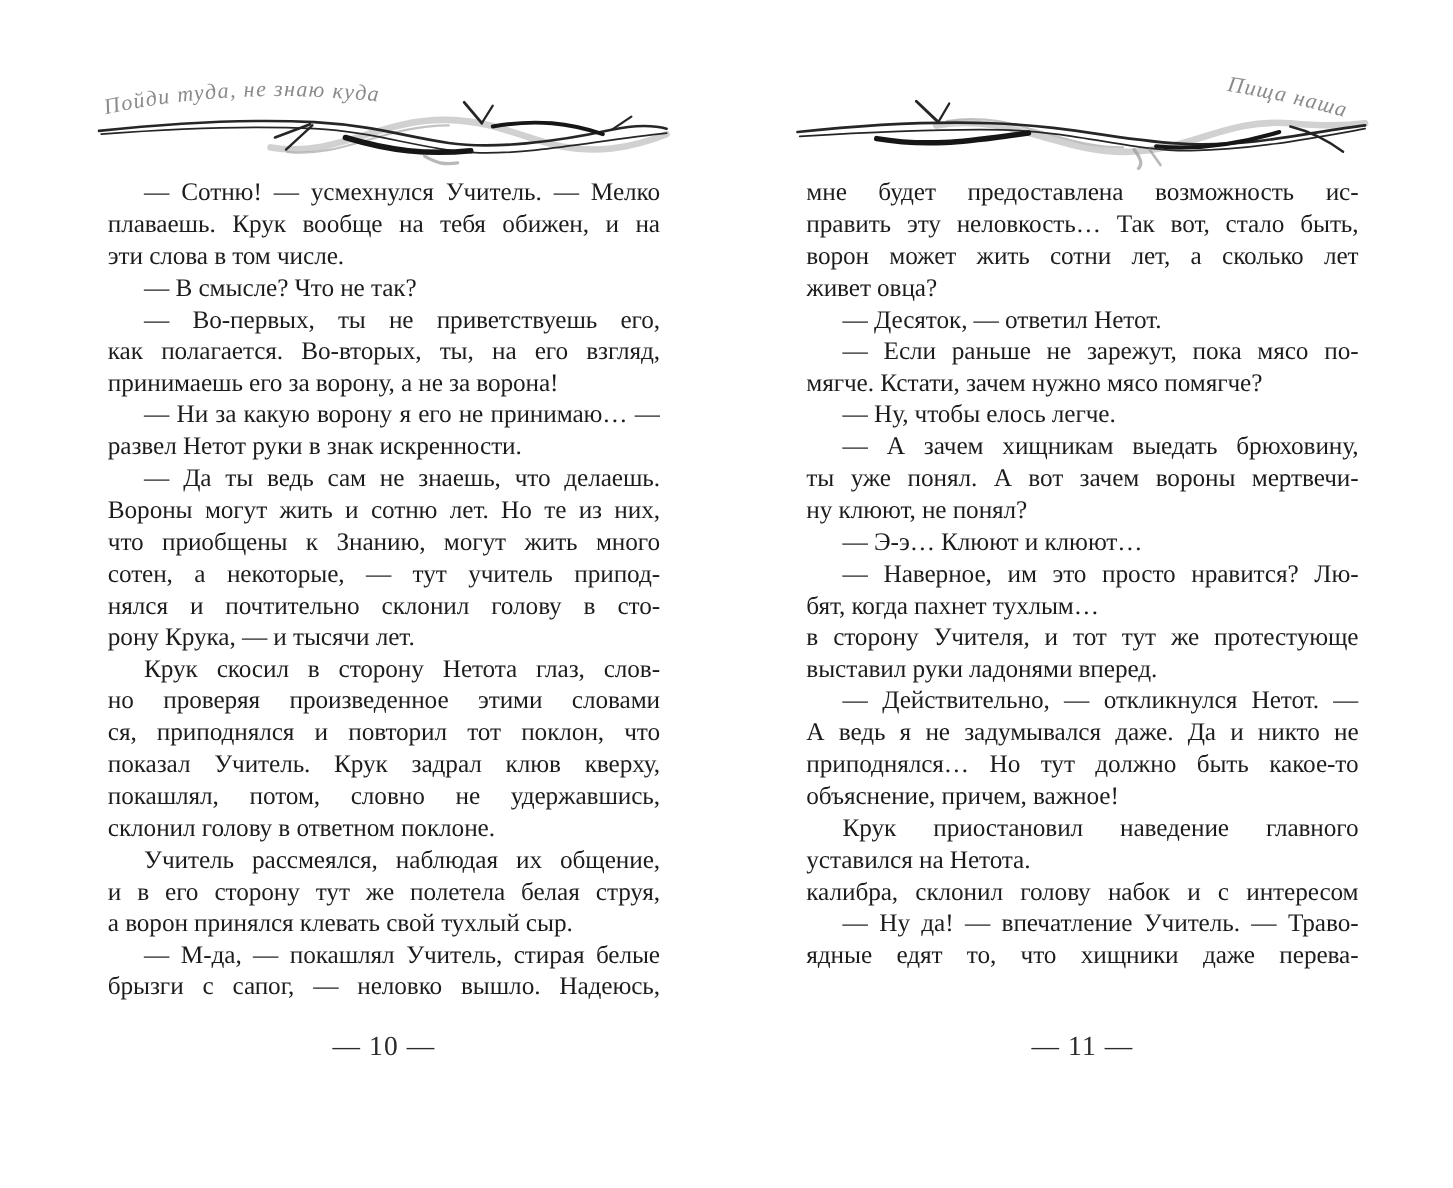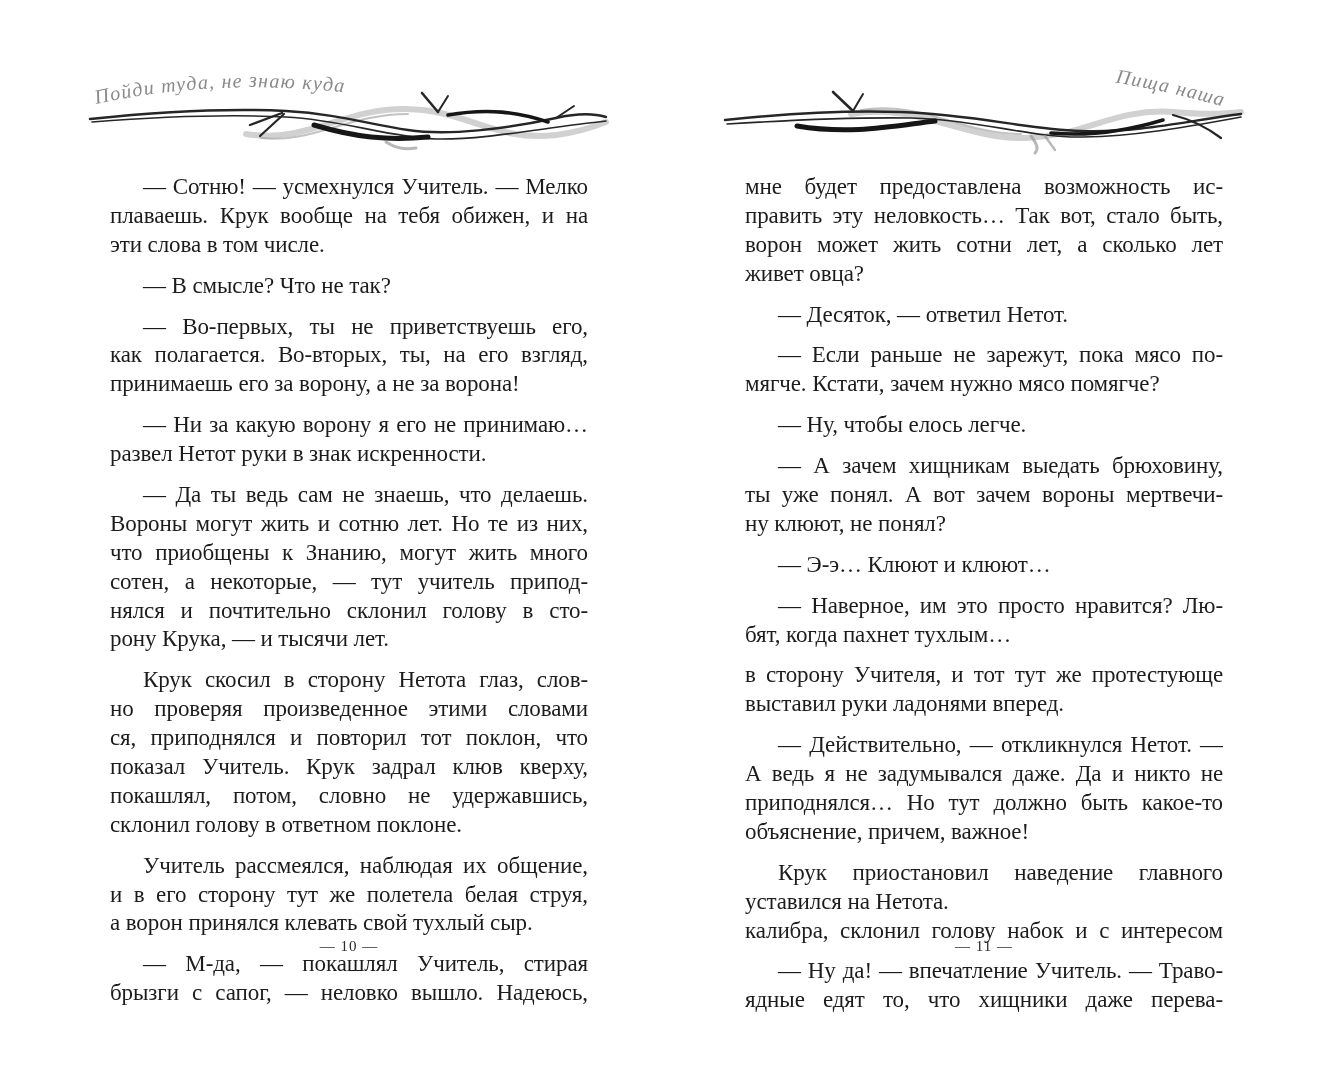--- a/index.html
+++ b/index.html
@@ -18,27 +18,27 @@
   .rh-right { right:-6px; top:58px; width:184px; height:62px; }
   .runhead-svg text {
     font-family:"Liberation Serif","DejaVu Serif",serif;
     font-style:italic; font-size:20px; letter-spacing:1.2px; fill:#8a8a8a;
   }
 
   .branch-svg { position:absolute; left:-12px; top:84px; width:526px; height:70px; overflow:visible; }
 
   .text-column { position:absolute; left:0; top:161px; width:502px;
     font-size:23px; line-height:28.9px; letter-spacing:-0.1px; }
-  .para { margin:12px; }
+  .para { margin:0; }
   .line { height:28.9px; overflow:hidden; white-space:normal; }
   .line.jst { text-align:justify; text-align-last:justify; }
   .line.ind { text-indent:33px; }
 
   .folio { position:absolute; left:0; top:938px; width:100%;
-    text-align:center; font-size:15px; letter-spacing:1px; color:#2a2a2a; }
+    text-align:center; font-size:25px; letter-spacing:1px; color:#2a2a2a; }
 </style>
 </head>
 <body>
 
 <div class="spread">
 
   <section class="page page-left">
 
     <svg class="runhead-svg rh-left" viewBox="0 0 300 52">
       <path id="arcL" d="M4,38 Q140,8 296,32" fill="none" stroke="none"></path>
@@ -97,21 +97,21 @@
           <div class="line jst">показал Учитель. Крук задрал клюв кверху,</div>
           <div class="line jst">покашлял, потом, словно не удержавшись,</div>
           <div class="line">склонил голову в ответном поклоне.</div>
         </div>
         <div class="para">
           <div class="line jst ind">Учитель рассмеялся, наблюдая их общение,</div>
           <div class="line jst">и в его сторону тут же полетела белая струя,</div>
           <div class="line">а ворон принялся клевать свой тухлый сыр.</div>
         </div>
         <div class="para">
-          <div class="line jst ind">— М-да, — покашлял Учитель, стирая пахнет</div>
+          <div class="line jst ind">— М-да, — покашлял Учитель, стирая белые</div>
           <div class="line jst">брызги с сапог, — неловко вышло. Надеюсь,</div>
         </div>
       </div>
 
     <div class="folio">— 10 —</div>
   </section>
 
   <section class="page page-right">
 
     <svg class="runhead-svg rh-right" viewBox="0 0 184 62">

